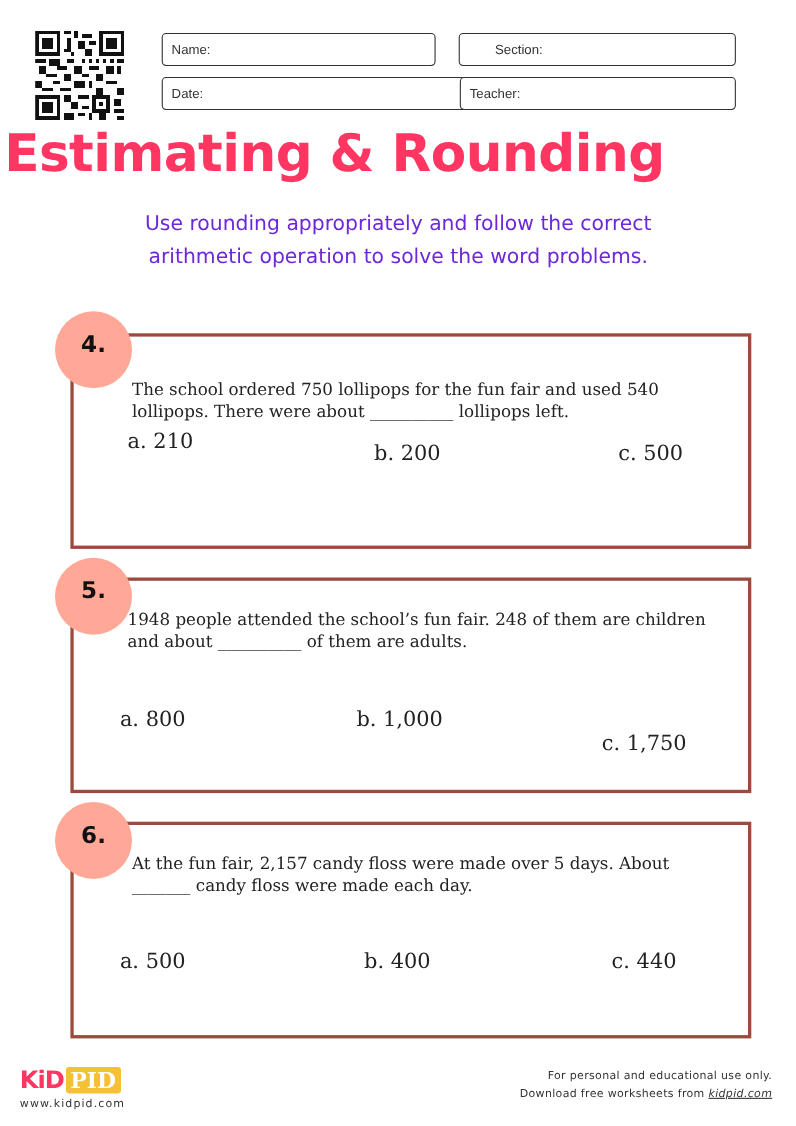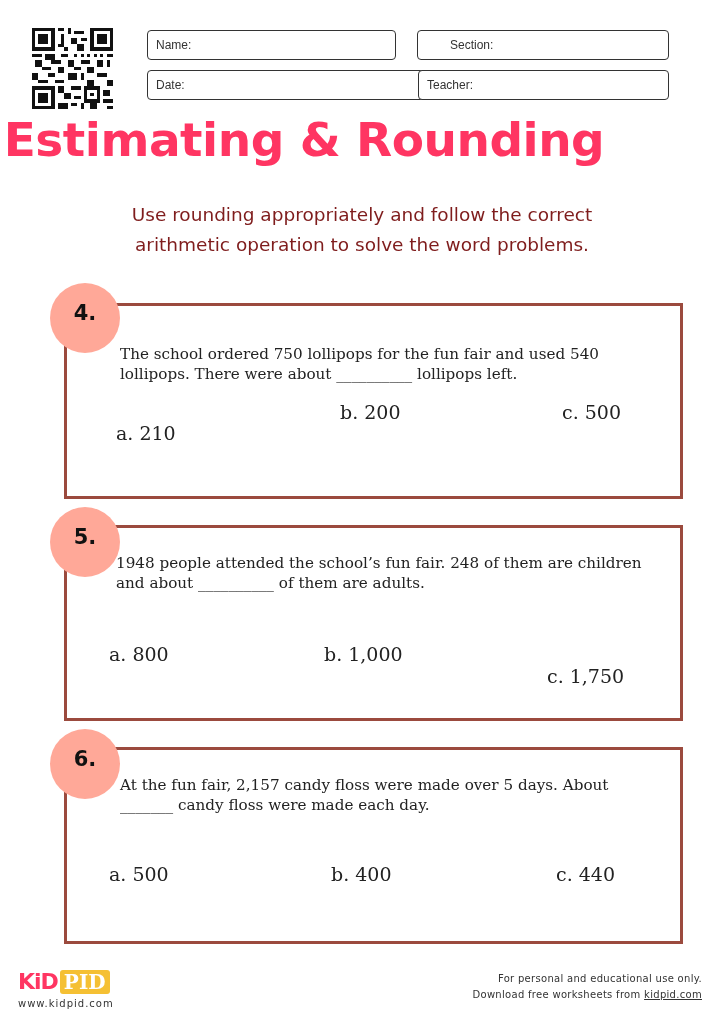--- a/index.html
+++ b/index.html
@@ -11,40 +11,40 @@
            font-family: "Liberation Sans", sans-serif; font-size: 12px; color: #333;
            padding: 7px 0 0 8px; background: #fff; }
   #f-name { left: 147px; top: 30px; width: 249px; }
   #f-section { left: 417px; top: 30px; width: 252px; padding-left: 32px; }
   #f-date { left: 147px; top: 70px; width: 284px; }
   #f-teacher { left: 418px; top: 70px; width: 251px; }
 
   .title { position: absolute; left: 0; top: 112px; width: 608px; text-align: center;
            font-family: "DejaVu Sans", sans-serif; font-weight: bold; font-size: 47px;
            letter-spacing: -0.5px; color: #ff3562; }
-  .subtitle { position: absolute; left: 0; top: 200px; width: 724px; text-align: center;
-              font-family: "DejaVu Sans", sans-serif; font-size: 18.5px; line-height: 30px; color: #7f1d1d; }
+  .subtitle { position: absolute; left: 0; top: 189px; width: 724px; text-align: center;
+              font-family: "DejaVu Sans", sans-serif; font-size: 18.5px; line-height: 30px; color: #6d28d9; }
 
   .qbox { position: absolute; left: 64px; width: 619px; border: 3px solid #9b4a3e; background: #fff; }
   .badge { position: absolute; width: 70px; height: 70px; border-radius: 50%; background: #ffa898;
            font-family: "DejaVu Sans", sans-serif; font-weight: bold; font-size: 21px; color: #111;
            text-align: center; line-height: 60px; }
   .qtext { position: absolute; font-family: "DejaVu Serif", serif; font-size: 15.2px; line-height: 20px; color: #222; }
   .opt { position: absolute; font-family: "DejaVu Serif", serif; font-size: 19px; color: #222; }
 
   .logo { position: absolute; left: 18px; top: 970px; height: 24px; font-family: "DejaVu Sans", sans-serif;
           font-weight: bold; font-size: 22px; line-height: 24px; }
   .logo .kid { color: #ff3562; letter-spacing: -1px; }
   .logo .pid { display: inline-block; background: #f5c033; color: #fff; padding: 0 4px; border-radius: 3px;
                font-family: "DejaVu Serif", serif; font-size: 20px; margin-left: 2px; }
   .logo-url { position: absolute; left: 18px; top: 998px; font-family: "DejaVu Sans", sans-serif;
               font-size: 10px; letter-spacing: 1px; color: #333; }
   .foot { position: absolute; right: 22px; font-family: "DejaVu Sans", sans-serif; font-size: 10px;
           color: #333; text-align: right; letter-spacing: 0.3px; }
-  .foot a { color: #333; text-decoration: underline; }
+  .foot a { color: #333; text-decoration: underline; font-style: italic; }
 </style>
 </head>
 <body>
 
 <svg class="qr" viewBox="0 0 25 25" shape-rendering="crispEdges">
   <rect width="25" height="25" fill="#fff"></rect>
   <g fill="#111">
     <rect x="0" y="0" width="7" height="7"></rect>
       <rect x="1" y="1" width="5" height="5" fill="#fff"></rect>
       <rect x="2" y="2" width="3" height="3"></rect>
@@ -126,21 +126,21 @@
   <div>Use rounding appropriately and follow the correct</div>
   <div>arithmetic operation to solve the word problems.</div>
 </div>
 
 <div class="qbox" style="top:303px;height:196px;"></div>
 <div class="badge" style="left:50px;top:283px;">4.</div>
 <div class="qtext" style="left:120px;top:344px;">
   <div>The school ordered 750 lollipops for the fun fair and used 540</div>
   <div>lollipops. There were about __________ lollipops left.</div>
 </div>
-<div class="opt" style="left:116px;top:422px;">a. 210</div>
+<div class="opt" style="left:116px;top:390px;">a. 210</div>
 <div class="opt" style="left:340px;top:401px;">b. 200</div>
 <div class="opt" style="left:562px;top:401px;">c. 500</div>
 
 <div class="qbox" style="top:525px;height:196px;"></div>
 <div class="badge" style="left:50px;top:507px;">5.</div>
 <div class="qtext" style="left:116px;top:553px;">
   <div>1948 people attended the school’s fun fair. 248 of them are children</div>
   <div>and about __________ of them are adults.</div>
 </div>
 <div class="opt" style="left:109px;top:643px;">a. 800</div>

